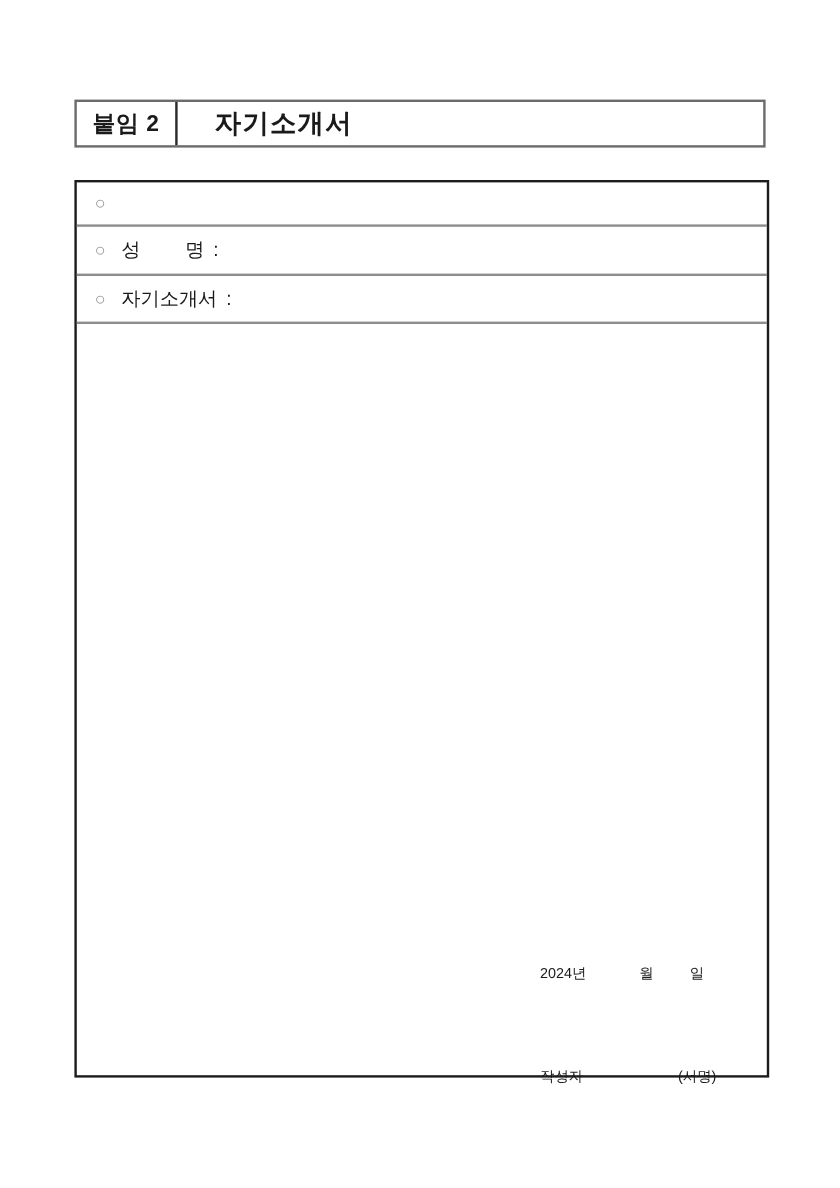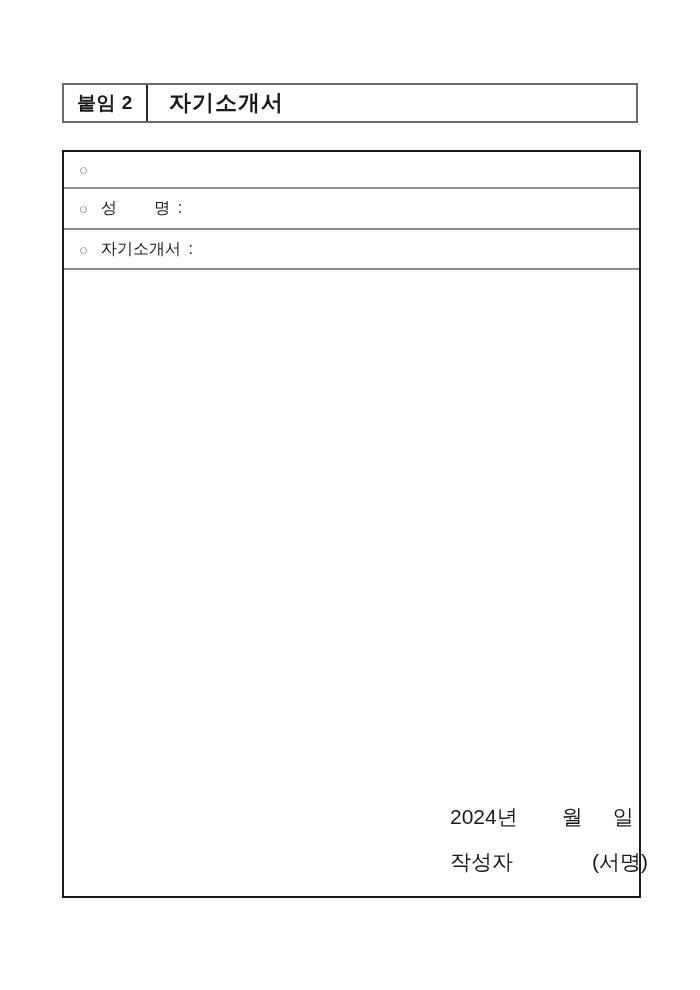--- a/index.html
+++ b/index.html
@@ -33,21 +33,21 @@
     justify-content: center;
     font-weight: bold;
     font-size: 19px;
     letter-spacing: 0.5px;
     white-space: pre;
   }
   .header-title-cell {
     flex: 1;
     display: flex;
     align-items: center;
-    padding-left: 21px;
+    padding-left: 31px;
     font-weight: bold;
     font-size: 22px;
     letter-spacing: 1px;
     white-space: pre;
   }
 
   
   .main-box {
     position: absolute;
     left: 62px;
@@ -82,28 +82,28 @@
   
   .form-body {
     flex: 1;
     position: relative;
   }
   .footer-line {
     position: absolute;
     left: 386px;
     display: flex;
     align-items: baseline;
-    font-size: 21px;
+    font-size: 12px;
     white-space: pre;
   }
   .footer-date { top: 533px; }
   .footer-sign { top: 578px; }
   .date-year  { margin-right: 44px; }
   .date-month { margin-right: 30px; }
-  .writer-label { margin-right: 79px; }
+  .writer-label { margin-right: 79px; margin-top: 41px; }
 </style>
 </head>
 <body>
 
 <div class="page">
 
   <div class="header-box">
     <div class="header-label-cell">붙임 2</div>
     <div class="header-title-cell">자기소개서</div>
   </div>

